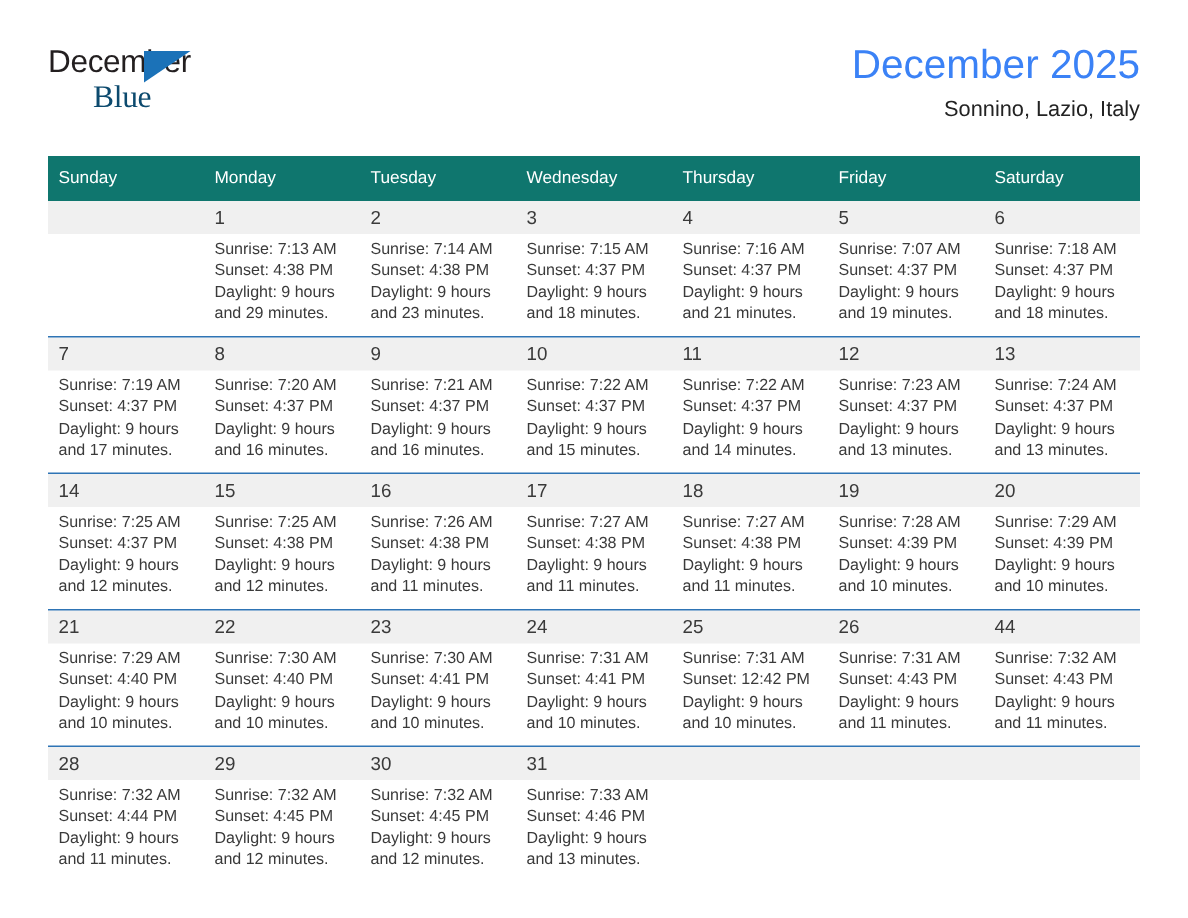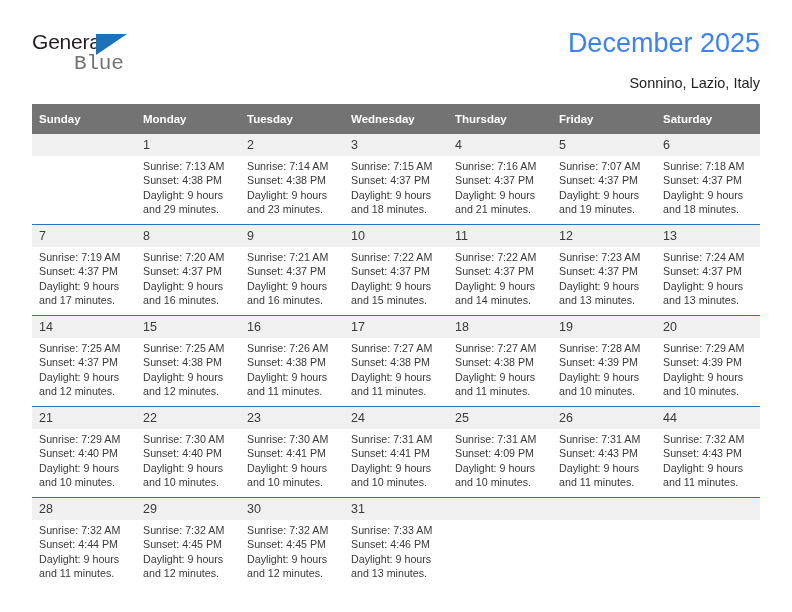--- a/index.html
+++ b/index.html
@@ -51,64 +51,64 @@
     position: absolute;
     left: 64px;
     top: 4px;
     width: 0;
     height: 0;
     border-left: 31px solid #1b72b8;
     border-bottom: 21px solid transparent;
   }
   .brand-blue {
     position: absolute;
-    left: 42px;
+    left: 30px;
     top: 22px;
     font-size: 21px;
     letter-spacing: -0.2px;
-    color: #737373;
-    font-family: Liberation Mono, monospace;
+    color: #0c4a6e;
+    font-family: Liberation Serif, serif;
   }
 
   .titles {
     position: absolute;
     right: 0;
     top: 0;
     text-align: right;
   }
   .month-title {
     font-size: 27px;
     font-weight: normal;
     color: #3b82f6;
     line-height: 34px;
     white-space: nowrap;
   }
   .location-sub {
     font-size: 14.5px;
     color: #232323;
     line-height: 22px;
-    margin-top: 12px;
+    margin-top: 2px;
     white-space: nowrap;
   }
 
   
   .calendar {
     position: absolute;
     left: 32px;
     top: 104px;
     width: 728px;
     border-collapse: collapse;
     table-layout: fixed;
   }
 
   .calendar th {
-    background: #737373;
+    background: #0f766e;
     color: #ffffff;
     font-size: 11.5px;
-    font-weight: bold;
+    font-weight: normal;
     text-align: left;
     padding: 5px 0 6px 7px;
     height: 19px;
     border: none;
   }
 
   .calendar td {
     vertical-align: top;
     padding: 0;
     border: none;
@@ -145,21 +145,21 @@
   }
 </style>
 </head>
 <body>
 
 <div class="page">
 
   <div class="header">
 
     <div class="brand">
-      <span class="brand-general">General</span>
+      <span class="brand-general">December</span>
       <span class="brand-tri"></span>
       <span class="brand-blue">Blue</span>
     </div>
 
     <div class="titles">
       <div class="month-title">December 2025</div>
       <div class="location-sub">Sonnino, Lazio, Italy</div>
     </div>
 
   </div>
@@ -400,21 +400,21 @@
               <div>Sunrise: 7:31 AM</div>
               <div>Sunset: 4:41 PM</div>
               <div>Daylight: 9 hours</div>
               <div>and 10 minutes.</div>
             </div>
           </td>
           <td>
             <div class="daynum">25</div>
             <div class="info">
               <div>Sunrise: 7:31 AM</div>
-              <div>Sunset: 4:09 PM</div>
+              <div>Sunset: 12:42 PM</div>
               <div>Daylight: 9 hours</div>
               <div>and 10 minutes.</div>
             </div>
           </td>
           <td>
             <div class="daynum">26</div>
             <div class="info">
               <div>Sunrise: 7:31 AM</div>
               <div>Sunset: 4:43 PM</div>
               <div>Daylight: 9 hours</div>

